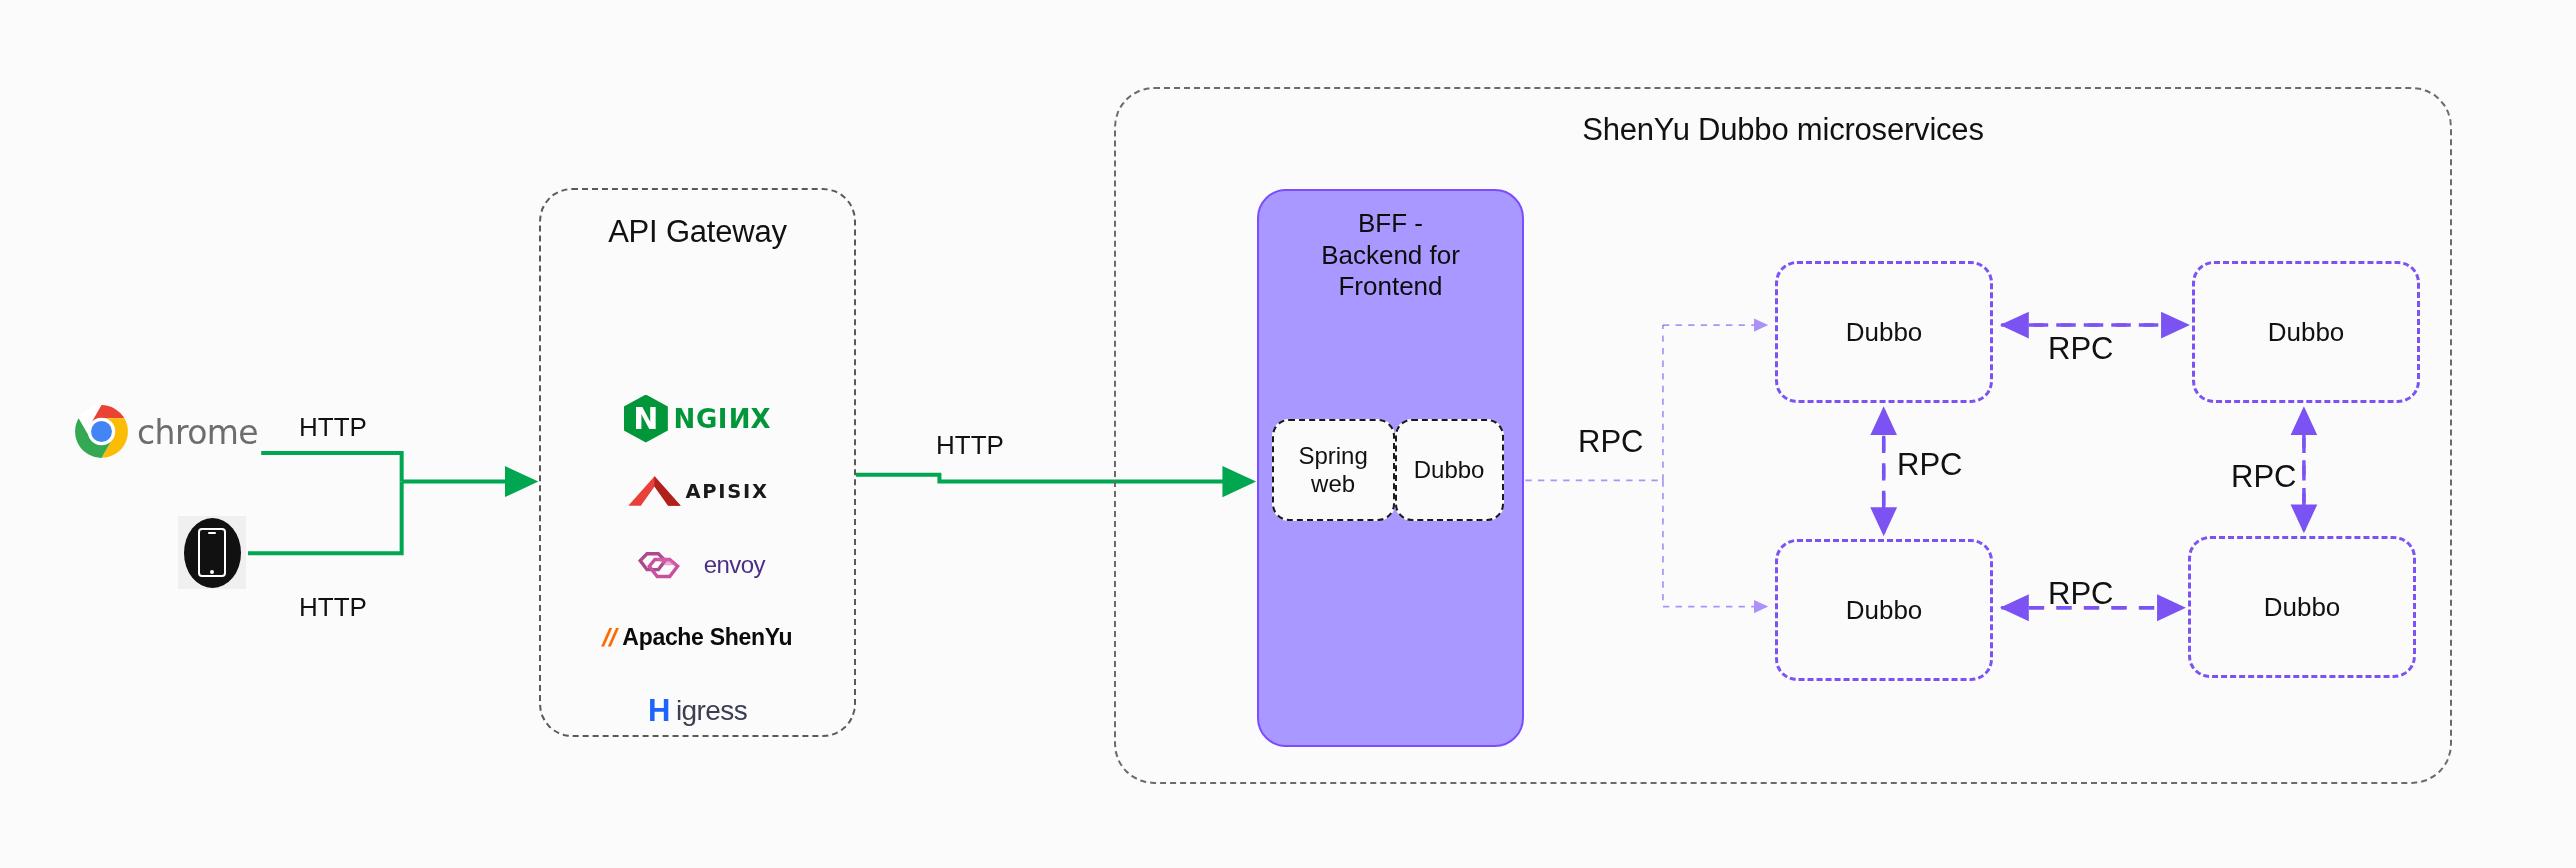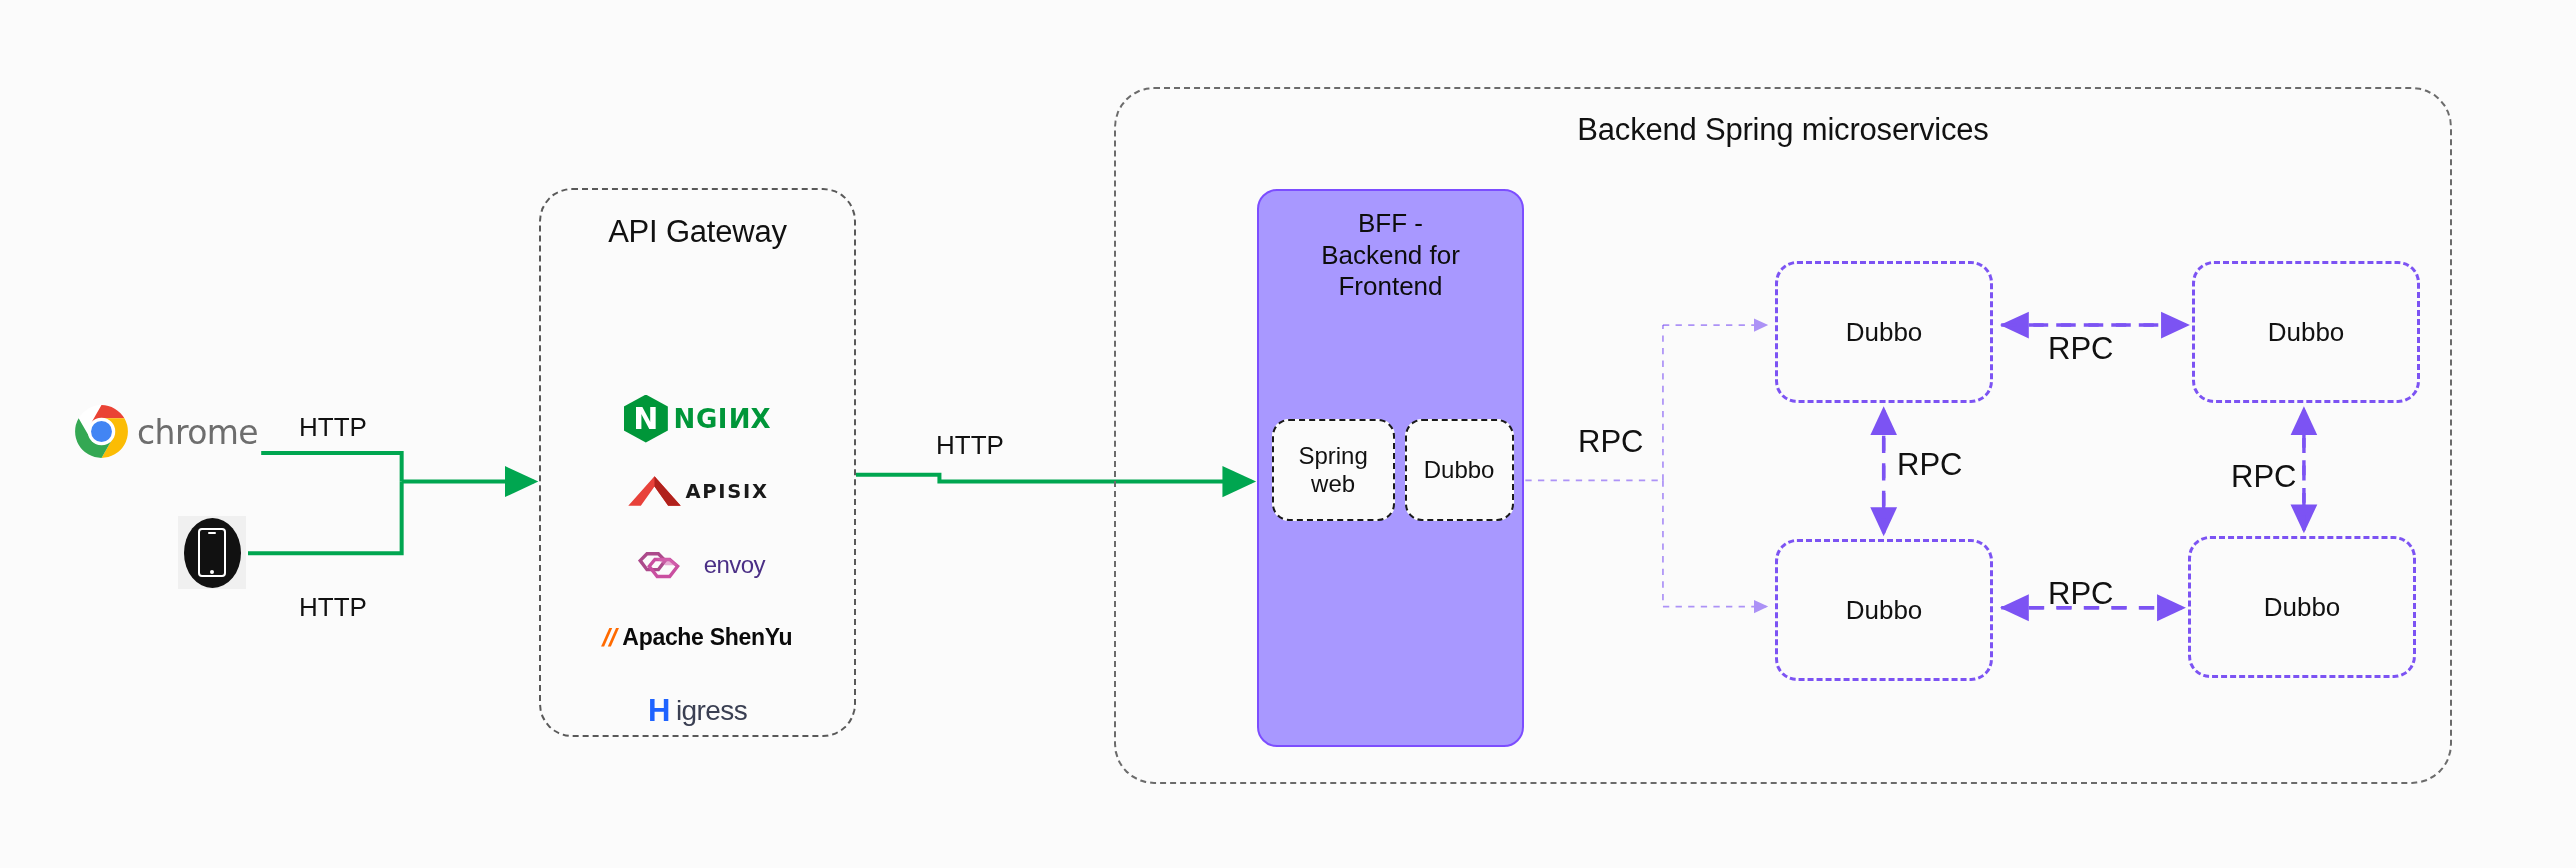--- a/index.html
+++ b/index.html
@@ -121,37 +121,36 @@
     color: #111111;
     letter-spacing: -0.2px;
   }
 
   
   #bff-box {
     left: 1257px; top: 189px;
     width: 267px; height: 558px;
     background: #a898ff;
     border: 2.3px solid #7c4dff;
-    border-radius: 20px;
+    border-radius: 29px;
     justify-content: flex-start;
     padding-top: 17px;
   }
   #bff-title {
     font-size: 26px;
     color: #0d0d0d;
     line-height: 1.22;
     text-align: center;
     white-space: pre-line;
   }
   .bff-inner-row {
     position: absolute;
     left: 12.6px; top: 228px;
     width: 242px;
     display: flex;
-    justify-content: space-between;
   }
   .bff-chip {
     box-sizing: border-box;
     background: #fbfbfb;
     border: 2.9px dashed #1a1a1a;
     border-radius: 17px;
     display: flex; align-items: center; justify-content: center;
     text-align: center;
     font-size: 24px; color: #111111;
     line-height: 1.18;
@@ -340,21 +339,21 @@
 
       <div class="logo-row">
         <span class="higress-h">H</span>
         <span class="higress-word">igress</span>
       </div>
 
     </div>
   </div>
 
   <div class="node" id="backend-container">
-    <div id="backend-title">Backend Spring microservices</div>
+    <div id="backend-title">ShenYu Dubbo microservices</div>
   </div>
 
   <div class="node" id="bff-box">
     <div id="bff-title">BFF -
 Backend for
 Frontend</div>
     <div class="bff-inner-row">
       <div class="bff-chip" id="bff-chip-spring">Spring
 web</div>
       <div class="bff-chip" id="bff-chip-dubbo">Dubbo</div>

